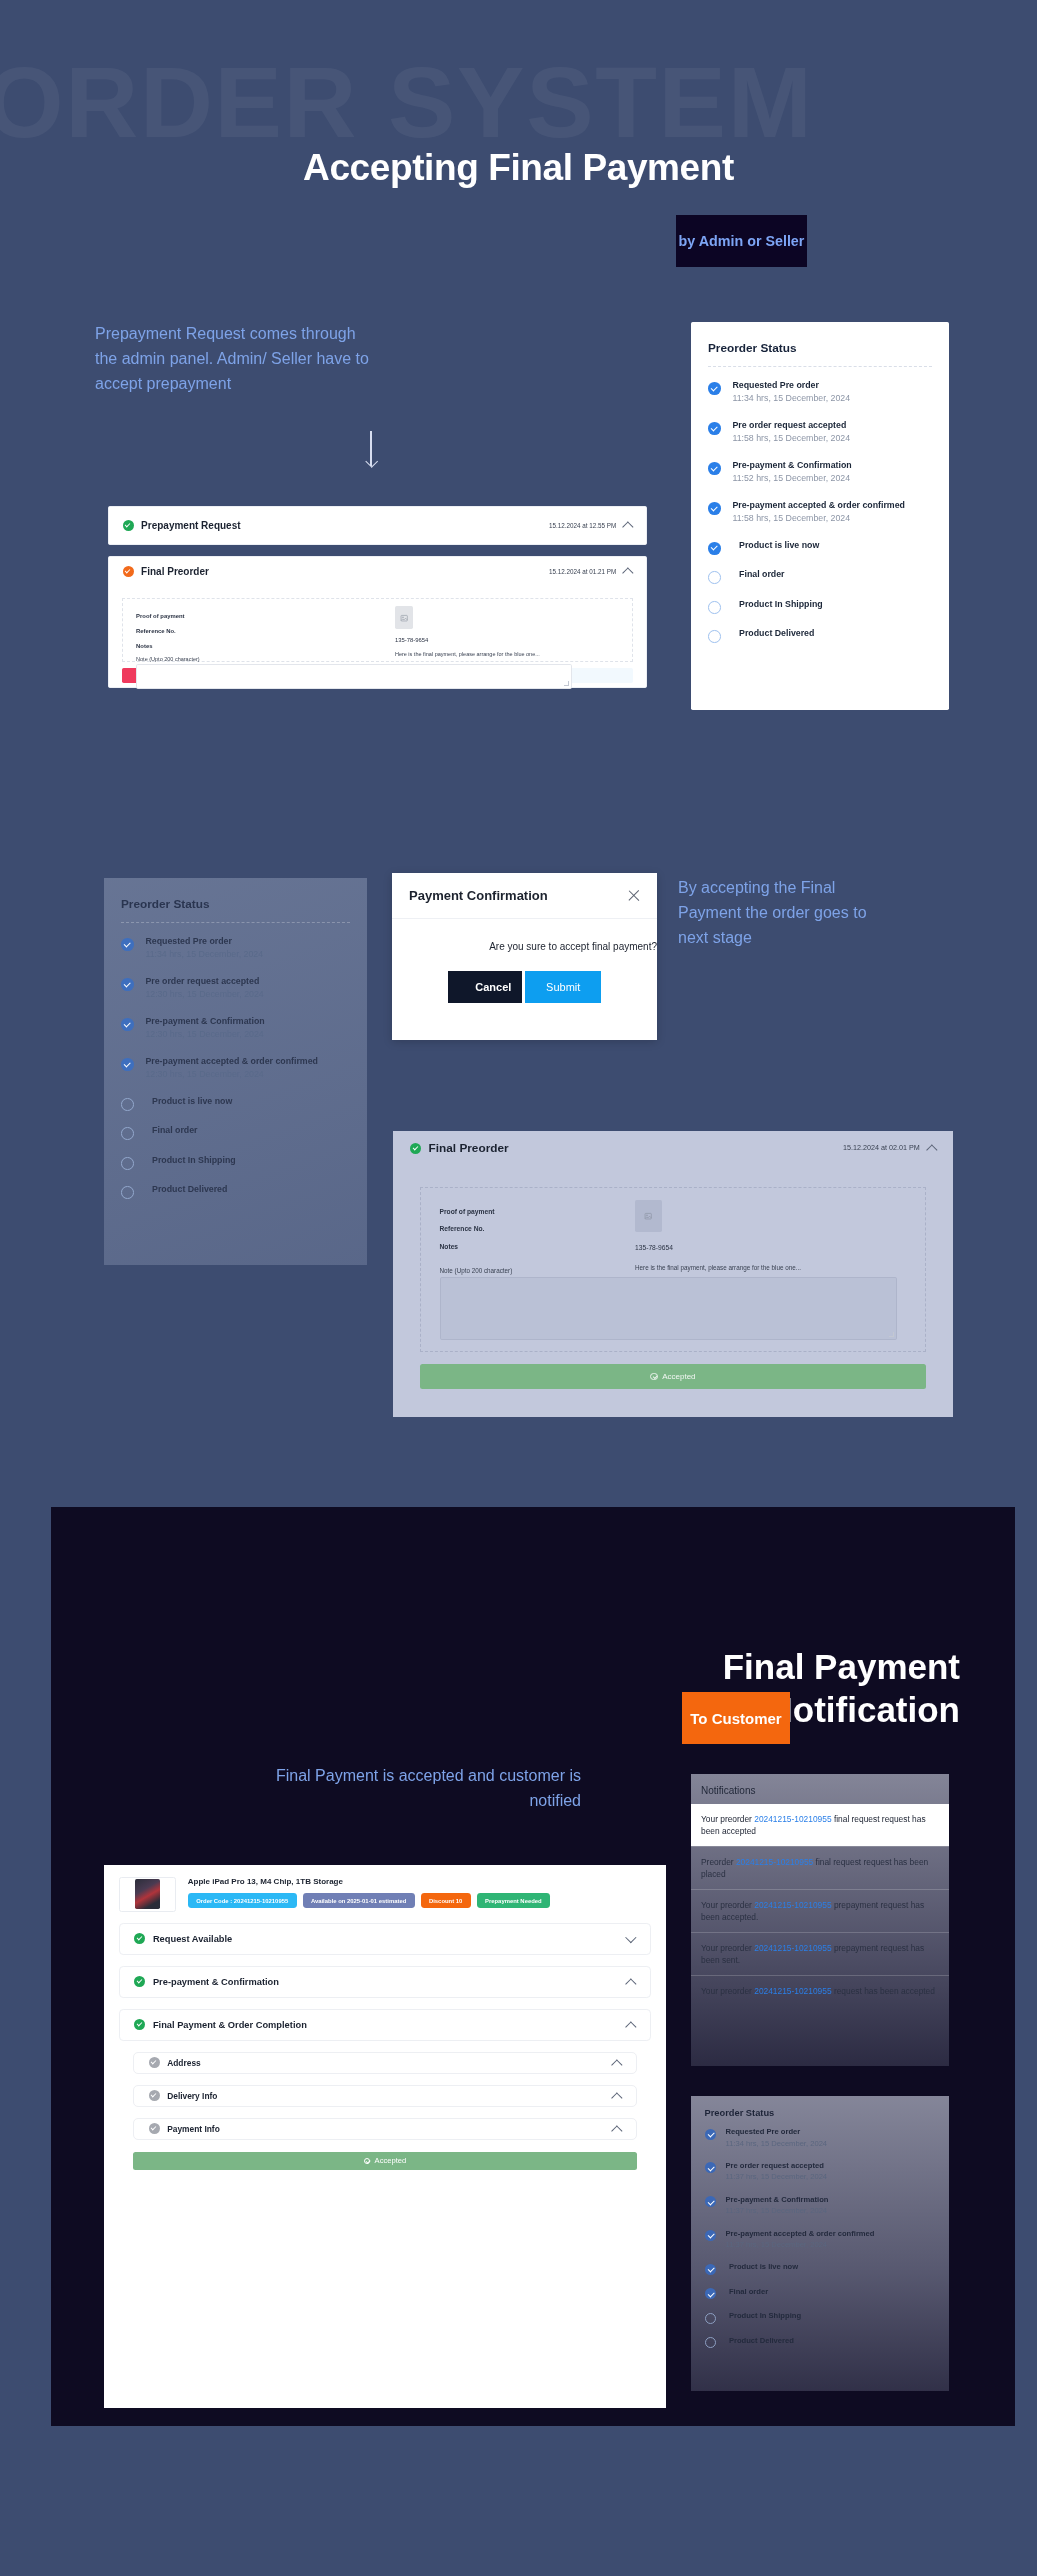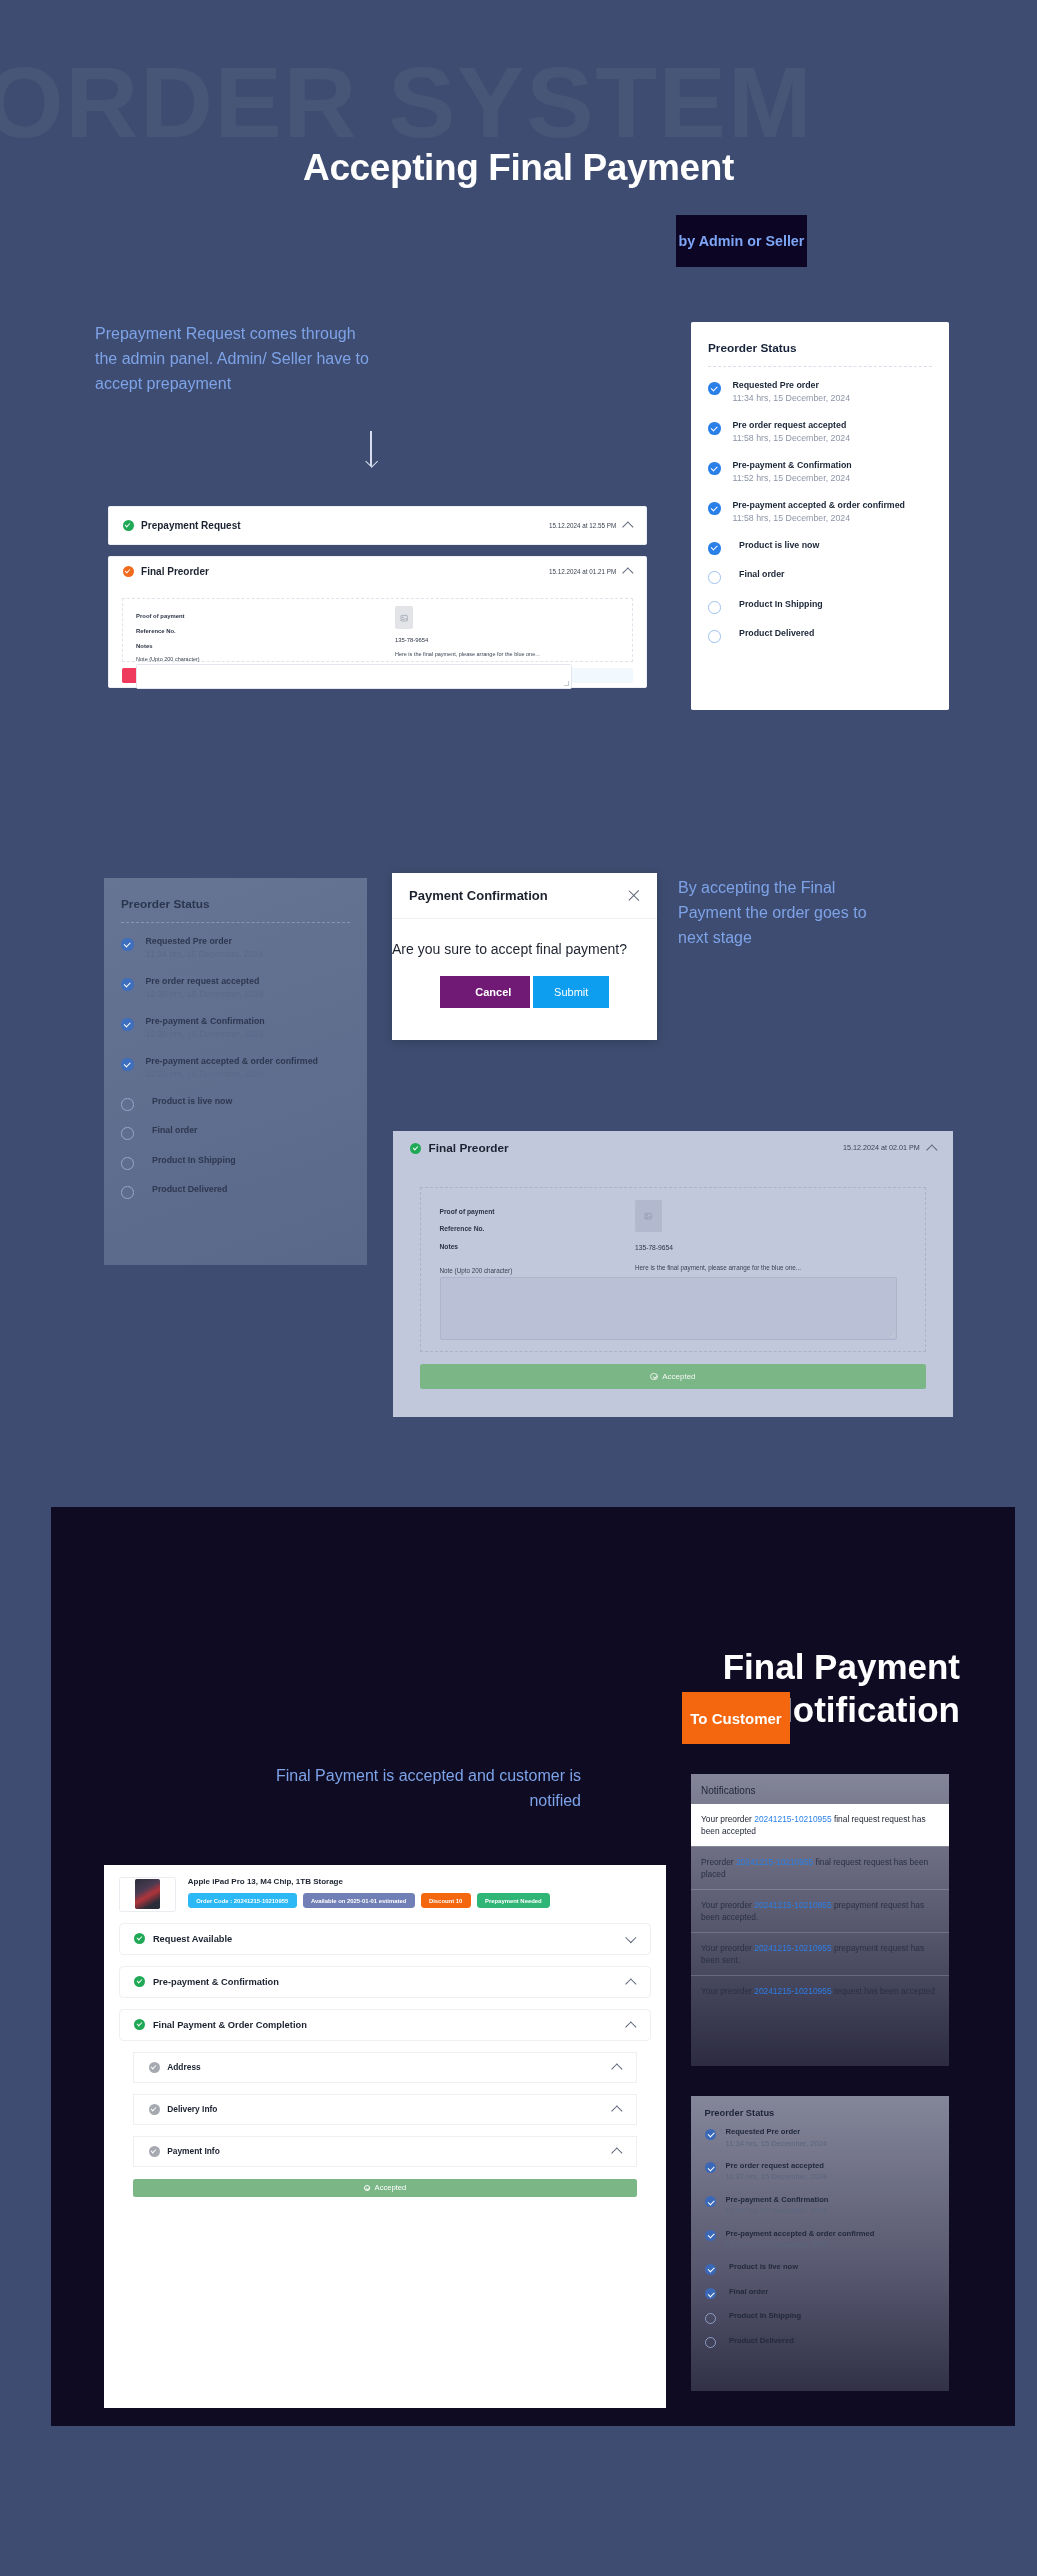--- a/index.html
+++ b/index.html
@@ -190,24 +190,24 @@
   }
   .modal-title { font-size: 13px; font-weight: 700; color: #1c222e; }
   .modal-x {
     margin-left: auto; width: 13.5px; height: 13.5px; position: relative; cursor: pointer;
   }
   .modal-x::before, .modal-x::after {
     content:""; position:absolute; left:0; top:5.9px; width:13.5px; height:1.3px; background:#5b6270;
   }
   .modal-x::before { transform: rotate(45deg); }
   .modal-x::after  { transform: rotate(-45deg); }
-  .modal-msg { text-align: left; font-size: 14px; color: #1c222e; margin-top: 22px; }
+  .modal-msg { text-align: right; font-size: 10px; color: #1c222e; margin-top: 22px; }
   .modal-btns { display: flex; justify-content: center; gap: 3.4px; margin-top: 18.5px; }
   .btn-cancel {
-    width: 90px; height: 32px; background: #701a75; color: #fff;
+    width: 74px; height: 32px; background: #0f172a; color: #fff;
     font-size: 11px; font-weight: 700; display:flex; align-items:center; justify-content:center;padding-left:17px;
   }
   .btn-submit {
     width: 76px; height: 32px; background: #0d9ef0; color: #fff;
     font-size: 11px; font-weight: 400; display:flex; align-items:center; justify-content:center;
   }
 
   
   #accepted-card {
     position: absolute; top: 1131px; left: 393px; width: 560px; height: 286px;
@@ -291,21 +291,21 @@
   .pill.orange { background: #f4670e; }
   .pill.green  { background: #2fb575; }
 
   .acc-item {
     margin-top: 11px; height: 32px; border: 0.8px solid #edeff3; border-radius: 4.2px;
     display: flex; align-items: center; padding: 0 14.3px;
   }
   .acc-item .lbl { font-size: 9.3px; font-weight: 700; color: #1b2230; }
   .acc-item .chev { margin-left: auto; }
   .acc-sub {
-    margin: 11px 14.3px 0 14.3px; height: 31px; border: 0.8px solid #edeff3; border-radius: 0;
+    margin: 11px 14.3px 0 14.3px; height: 22px; border: 0.8px solid #edeff3; border-radius: 5px;
     display: flex; align-items: center; padding: 0 14.3px;
   }
   .acc-sub .lbl { font-size: 8.4px; font-weight: 700; color: #1b2230; }
   .acc-sub .chev { margin-left: auto; }
   #prod-accepted {
     margin: 11.8px 14.3px 0 14.3px; height: 18.5px; background: #7bb686; border-radius: 2.5px;
     display:flex; align-items:center; justify-content:center; gap: 4.2px;
     color:#fff; font-size: 7.6px;
   }
   #prod-accepted .ring {

